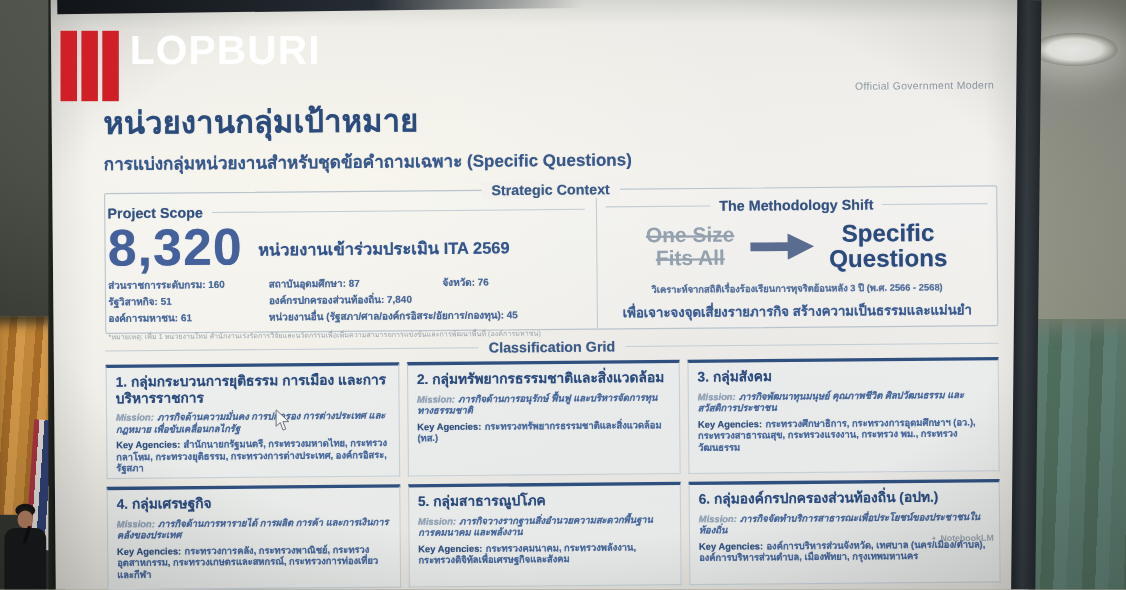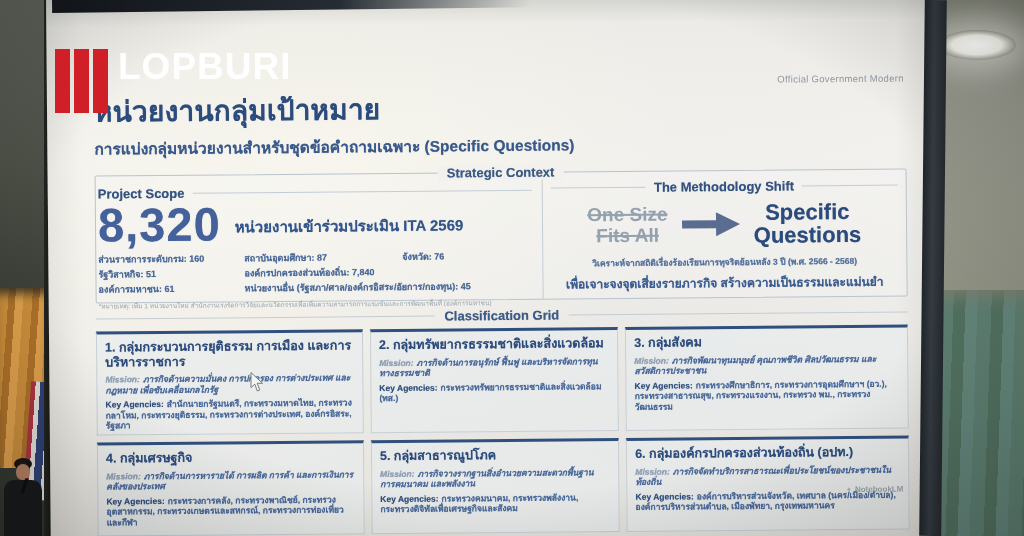--- a/index.html
+++ b/index.html
@@ -106,21 +106,21 @@
   .mission{font-size:8.5px;line-height:10.5px;font-style:italic;color:#47689c;font-weight:700;margin-bottom:4px;}
   .mission .mlabel{color:#93a3b6;font-weight:700;margin-right:3px;}
   .agencies{font-size:8.5px;line-height:10.5px;color:#47689c;font-weight:600;}
   .agencies .alabel{color:#30507e;font-weight:800;font-style:normal;margin-right:3px;}
 
   .credit{position:absolute;right:6px;top:498px;font-size:8px;color:#9aa3ac;text-shadow:none;
     display:flex;align-items:center;gap:3px;font-weight:600;}
   .credit .credit-icon{font-size:7px;color:#a7aeb6;}
 
   
-  .logo{position:absolute;left:55px;top:49px;z-index:50;display:flex;gap:10px;align-items:flex-start;}
+  .logo{position:absolute;left:55px;top:28px;z-index:50;display:flex;gap:10px;align-items:flex-start;}
   .logo-bars{display:flex;gap:4px;}
   .logo-bar{width:15px;height:64px;background:#d01f26;}
   .logo-text .l1{font-size:37px;line-height:36px;font-weight:800;color:#ffffff;letter-spacing:1px;}
   .logo-text .l2{font-size:25px;line-height:25px;font-weight:800;color:#ffffff;letter-spacing:1.5px;}
 
   .cursor{position:absolute;left:250px;top:372px;z-index:40;}
 </style>
 </head>
 <body>
 

